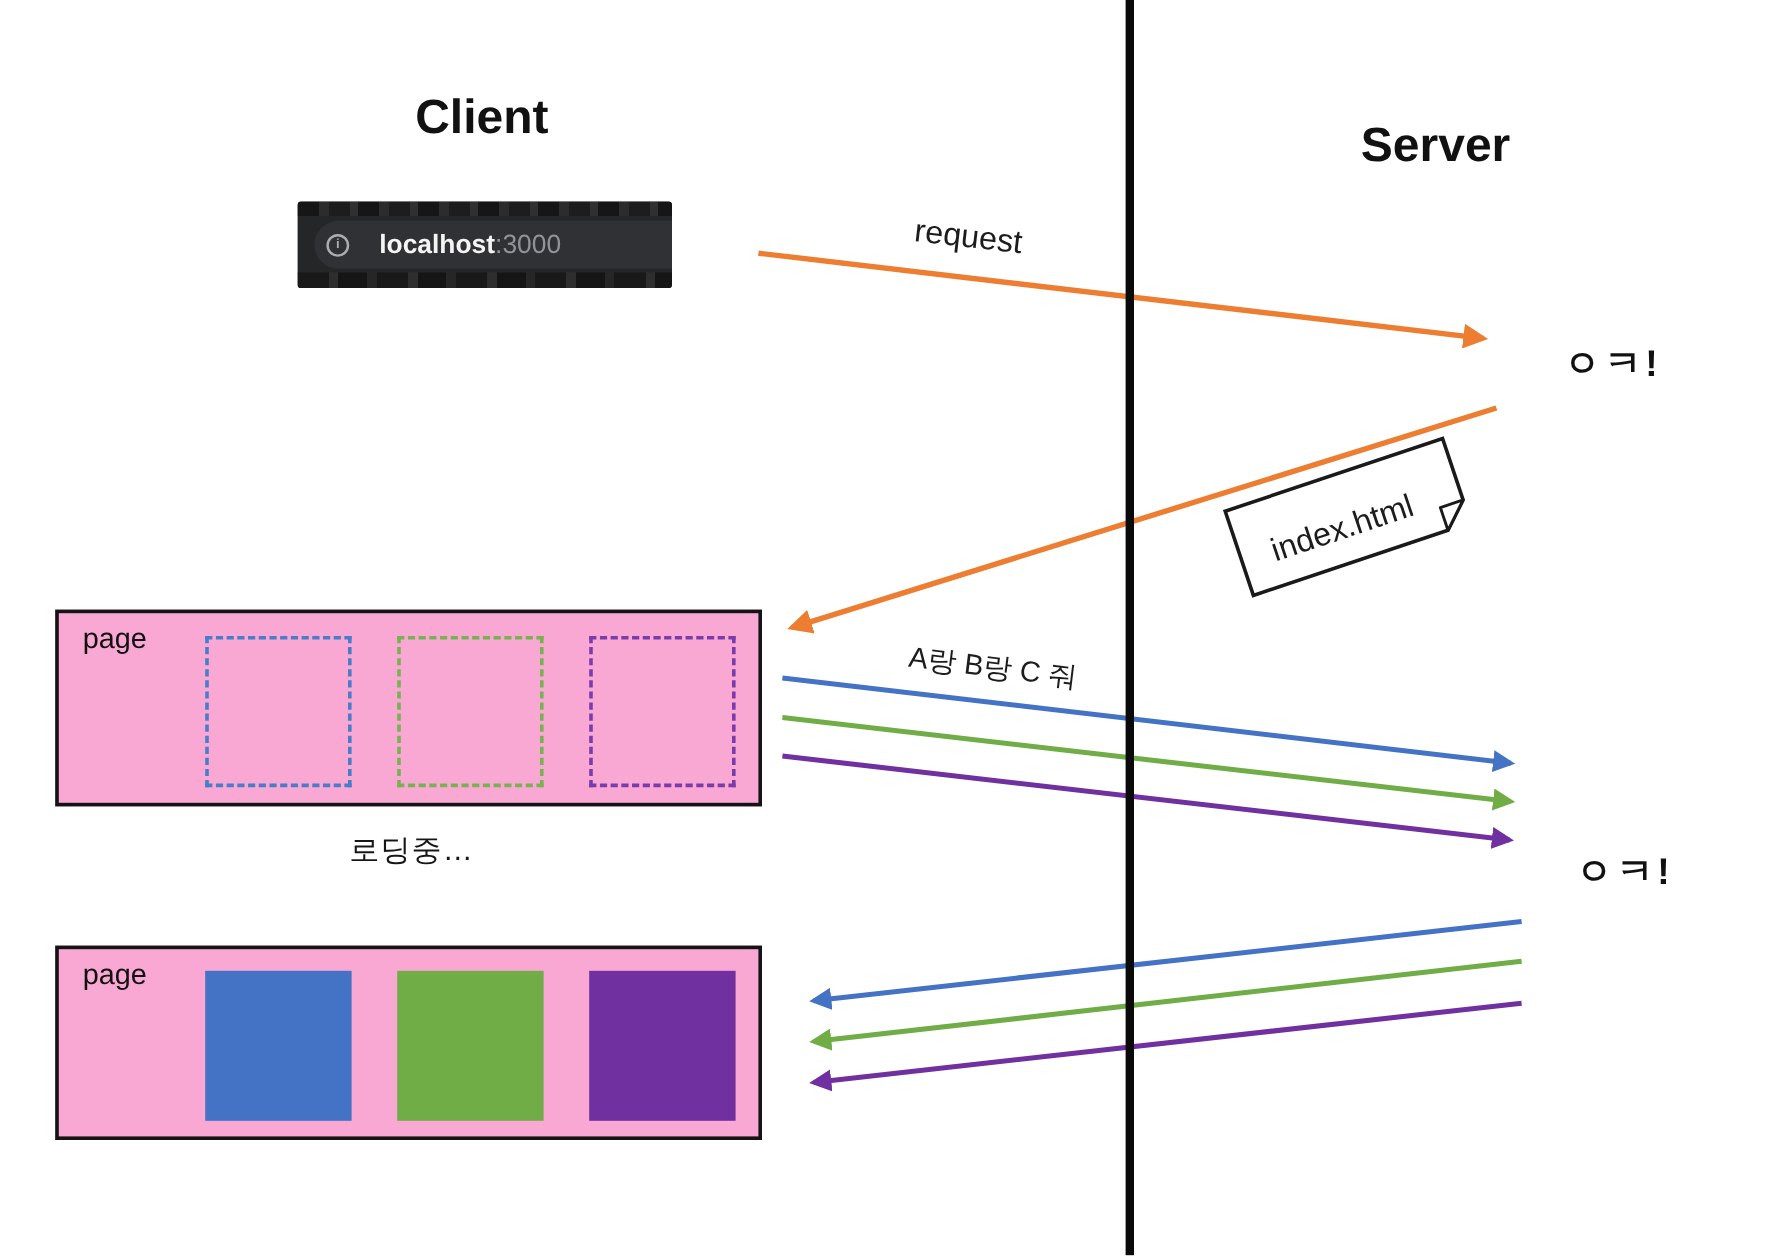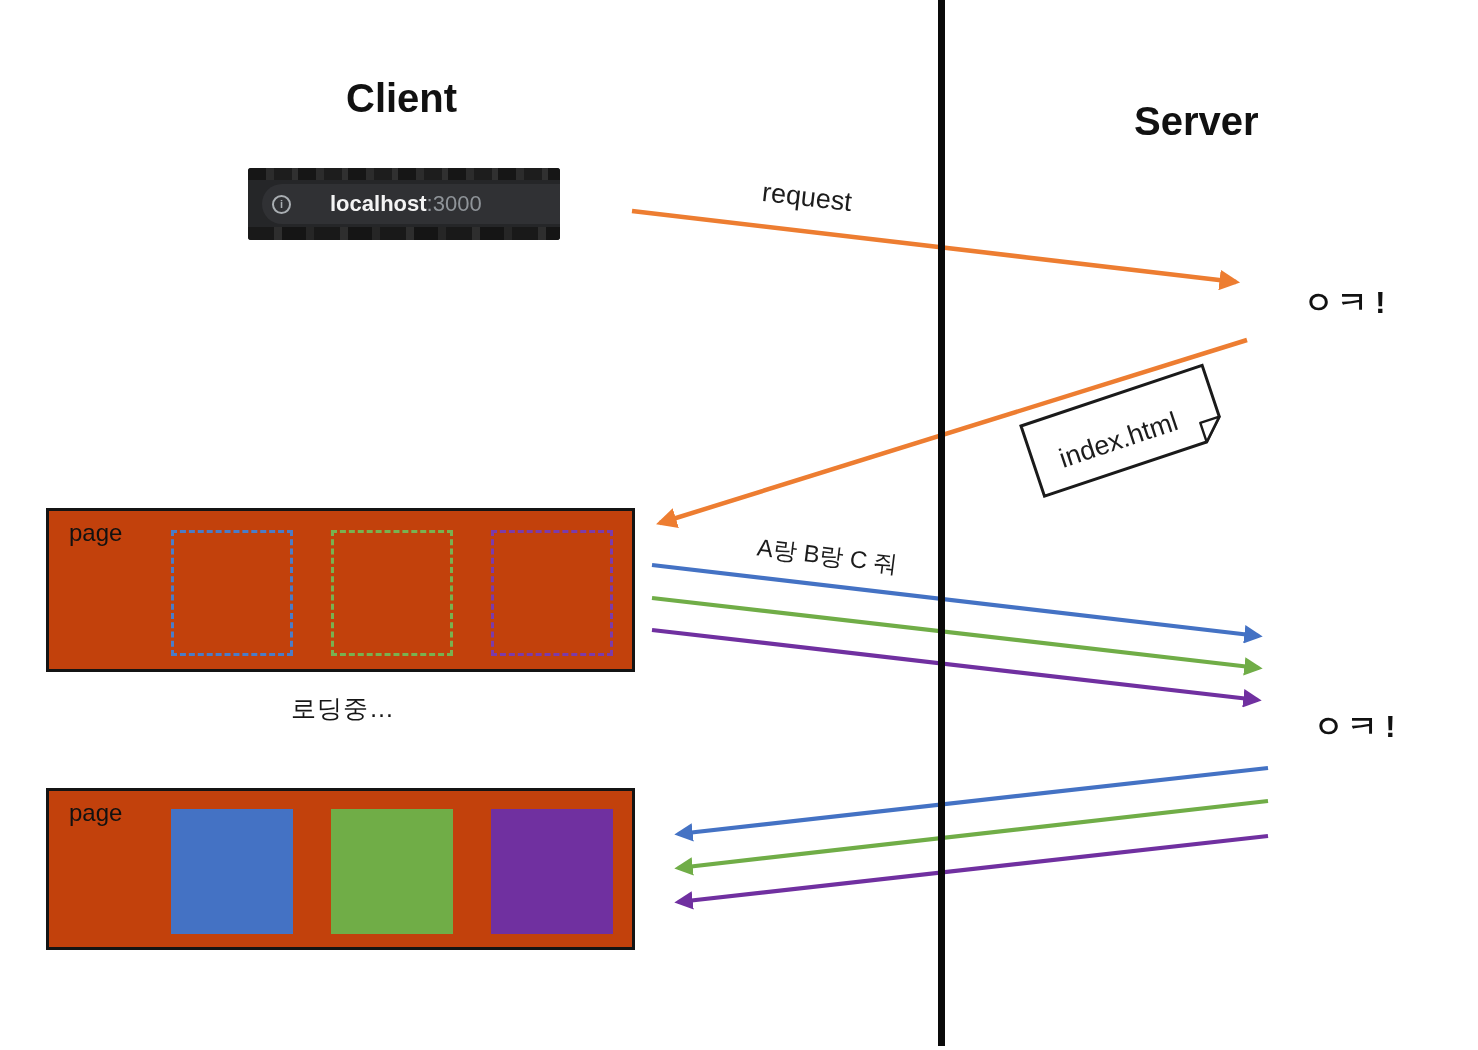--- a/index.html
+++ b/index.html
@@ -13,26 +13,26 @@
   #client-title{left:346px;top:76px;}
   #server-title{left:1134px;top:58px;margin-top:41px;}
   
   #divider{left:938px;top:0;width:7px;height:1046px;background:#0a0a0a;}
   
   #arrow-layer{left:0;top:0;width:1478px;height:1050px;pointer-events:none;}
   
   .flow-label{font-size:27px;color:#1c1c1c;white-space:nowrap;}
   #request-label{left:722px;top:182px;width:170px;text-align:center;transform:rotate(6.5deg);}
   #abc-label{left:740px;top:540px;width:175px;text-align:center;font-size:24px;transform:rotate(7deg);}
-  .ok-label{font-weight:700;font-size:31px;letter-spacing:3px;color:#111;white-space:nowrap;font-family:Liberation Mono, monospace;}
+  .ok-label{font-weight:700;font-size:31px;letter-spacing:3px;color:#111;white-space:nowrap;}
   #ok-1{left:1303px;top:282px;}
   #ok-2{left:1313px;top:706px;}
   #loading-label{left:291px;top:680px;font-size:25px;color:#161616;letter-spacing:1px;margin-top:12px;}
   
-  .page-box{border:3px solid #141414;background:#c2410c;box-sizing:border-box;}
+  .page-box{border:3px solid #141414;background:#f9a8d4;box-sizing:border-box;}
   #page-loading{left:46px;top:508px;width:589px;height:164px;}
   #page-loaded{left:46px;top:788px;width:589px;height:162px;}
   .page-label{position:absolute;left:20px;top:8px;font-size:24px;color:#111;}
   .slot{position:absolute;top:19px;width:122px;height:126px;box-sizing:border-box;}
   .dashed{border:3px dashed;background:transparent;}
   .slot.c1{left:122px;}
   .slot.c2{left:282px;}
   .slot.c3{left:442px;}
   .dash-blue{border-color:#4a7cc9;}
   .dash-green{border-color:#78b250;}
@@ -43,21 +43,21 @@
   #page-loaded .slot{top:18px;height:125px;}
   
   #address-bar{left:248px;top:168px;width:312px;height:72px;background:#252628;border-radius:3px;overflow:hidden;}
   #address-bar .noise-top{position:absolute;left:0;top:0;width:100%;height:12px;
     background:repeating-linear-gradient(90deg,#161616 0 18px,#2c2c2c 18px 26px,#1d1d1d 26px 44px,#303030 44px 50px);}
   #address-bar .noise-bottom{position:absolute;left:0;bottom:0;width:100%;height:13px;
     background:repeating-linear-gradient(90deg,#191919 0 26px,#2e2e2e 26px 34px,#151515 34px 58px,#262626 58px 66px);}
   #omnibox{position:absolute;left:14px;top:16px;width:298px;height:40px;background:#303134;border-radius:20px 0 0 20px;}
   #info-badge{position:absolute;left:10px;top:11px;width:15px;height:15px;border:2px solid #a9aeb2;border-radius:50%;
     color:#a9aeb2;font-size:11px;font-weight:700;line-height:15px;text-align:center;}
-  #url-text{position:absolute;left:68px;top:5px;font-size:22px;line-height:30px;white-space:nowrap;}
+  #url-text{position:absolute;left:54px;top:5px;font-size:22px;line-height:30px;white-space:nowrap;}
   #url-host{color:#f4f4f4;font-weight:600;}
   #url-port{color:#8f9499;font-weight:400;}
 </style>
 </head>
 <body>
 
 <div id="stage">
 
   <svg id="arrow-layer" class="abs" viewBox="0 0 1478 1050">
     <defs>

